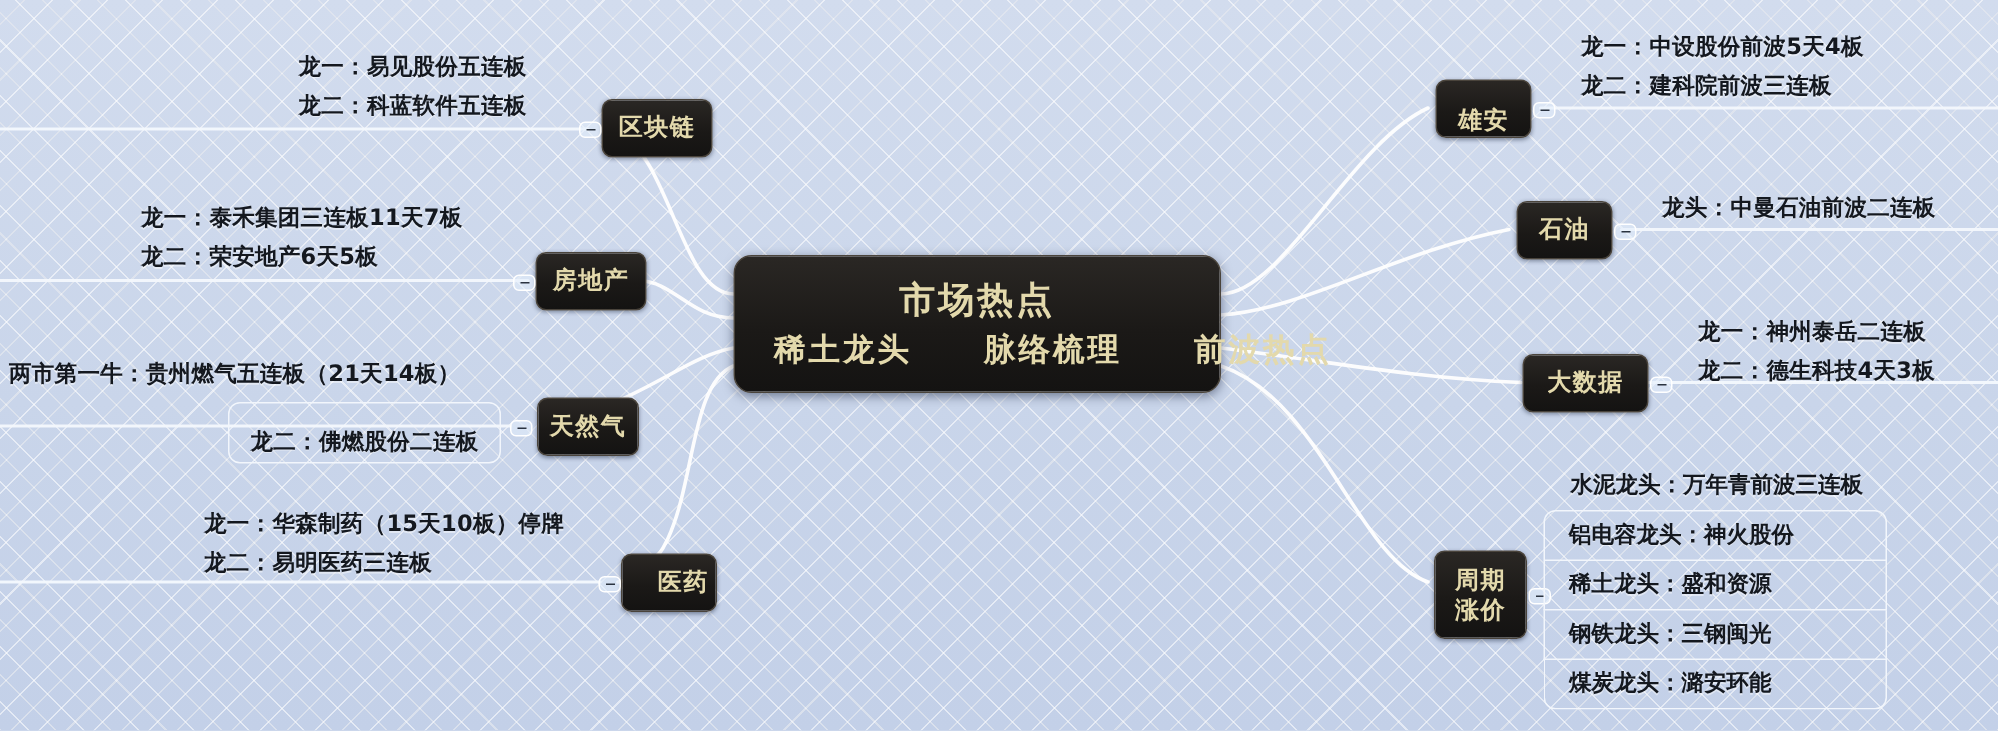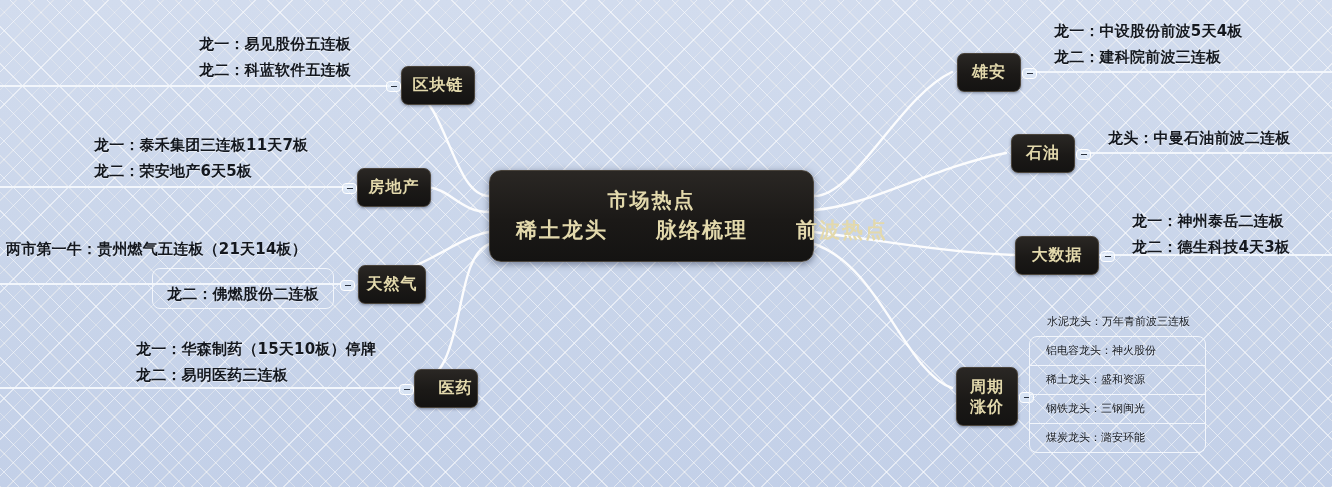--- a/index.html
+++ b/index.html
@@ -34,21 +34,21 @@
     box-shadow:0 1px 3px rgba(20,30,55,.45);
     letter-spacing:1px;
     white-space:nowrap;
   }
   .node.topic{
     border-radius:12px;
     padding:0 26px;
     box-shadow:0 2px 7px rgba(20,30,55,.5);
   }
   .topic-inner{display:block;width:100%;line-height:1.15;}
-  .topic-l1{font-size:20px;letter-spacing:2px;display:block;}
+  .topic-l1{font-size:24px;letter-spacing:2px;display:block;}
   .topic-l2{font-size:21px;letter-spacing:2px;display:block;margin-top:6px;}
   .topic-l2 span{display:inline-block;}
   .sp-l{margin-right:48px;}
   .sp-r{margin-left:48px;}
   .node.branch{font-size:16px;}
   .node.branch.two-line{flex-direction:column;line-height:1.25;padding:12px 0;}
 
   
   .leaf{
     position:absolute;
@@ -66,21 +66,21 @@
     background:transparent;
     box-shadow:inset 0 0 0 0 rgba(0,0,0,0);
   }
   .leaf.plain{padding:2px 2px;}
 
   
   .cyc-group{position:absolute;}
   .cyc-row{
     border:1px solid #f2f6fc;
     border-top:none;
-    color:#14181f;font-weight:normal;font-size:11px;
+    color:#14181f;font-weight:bold;font-size:15px;
     white-space:nowrap;
     padding:6px 16px 7px 16px;
     text-shadow:0 1px 0 rgba(255,255,255,.45);
   }
   .cyc-row.first{border:none;padding-left:18px;}
   .cyc-row.r2{border-top:1px solid #f2f6fc;border-radius:8px 8px 0 0;}
   .cyc-row.last{border-radius:0 0 8px 8px;}
 
   
   .toggle{
@@ -160,21 +160,21 @@
 
   <div class="node branch" style="left:414px;top:369px;width:64px;height:39px;padding-left:19px;">
     <span>医药</span>
   </div>
   <div class="toggle" style="left:399px;top:384px;">
     <i></i>
   </div>
   <div class="leaf plain" style="left:134px;top:338px;">龙一：华森制药（15天10板）停牌</div>
   <div class="leaf plain" style="left:134px;top:364px;">龙二：易明医药三连板</div>
 
-  <div class="node branch" style="left:957px;top:53px;width:64px;height:39px;">
+  <div class="node branch" style="left:957px;top:53px;width:64px;height:39px;align-items:flex-end;">
     <span>雄安</span>
   </div>
   <div class="toggle" style="left:1022px;top:68px;">
     <i></i>
   </div>
   <div class="leaf plain" style="left:1052px;top:20px;">龙一：中设股份前波5天4板</div>
   <div class="leaf plain" style="left:1052px;top:46px;">龙二：建科院前波三连板</div>
 
   <div class="node branch" style="left:1011px;top:134px;width:64px;height:39px;">
     <span>石油</span>

